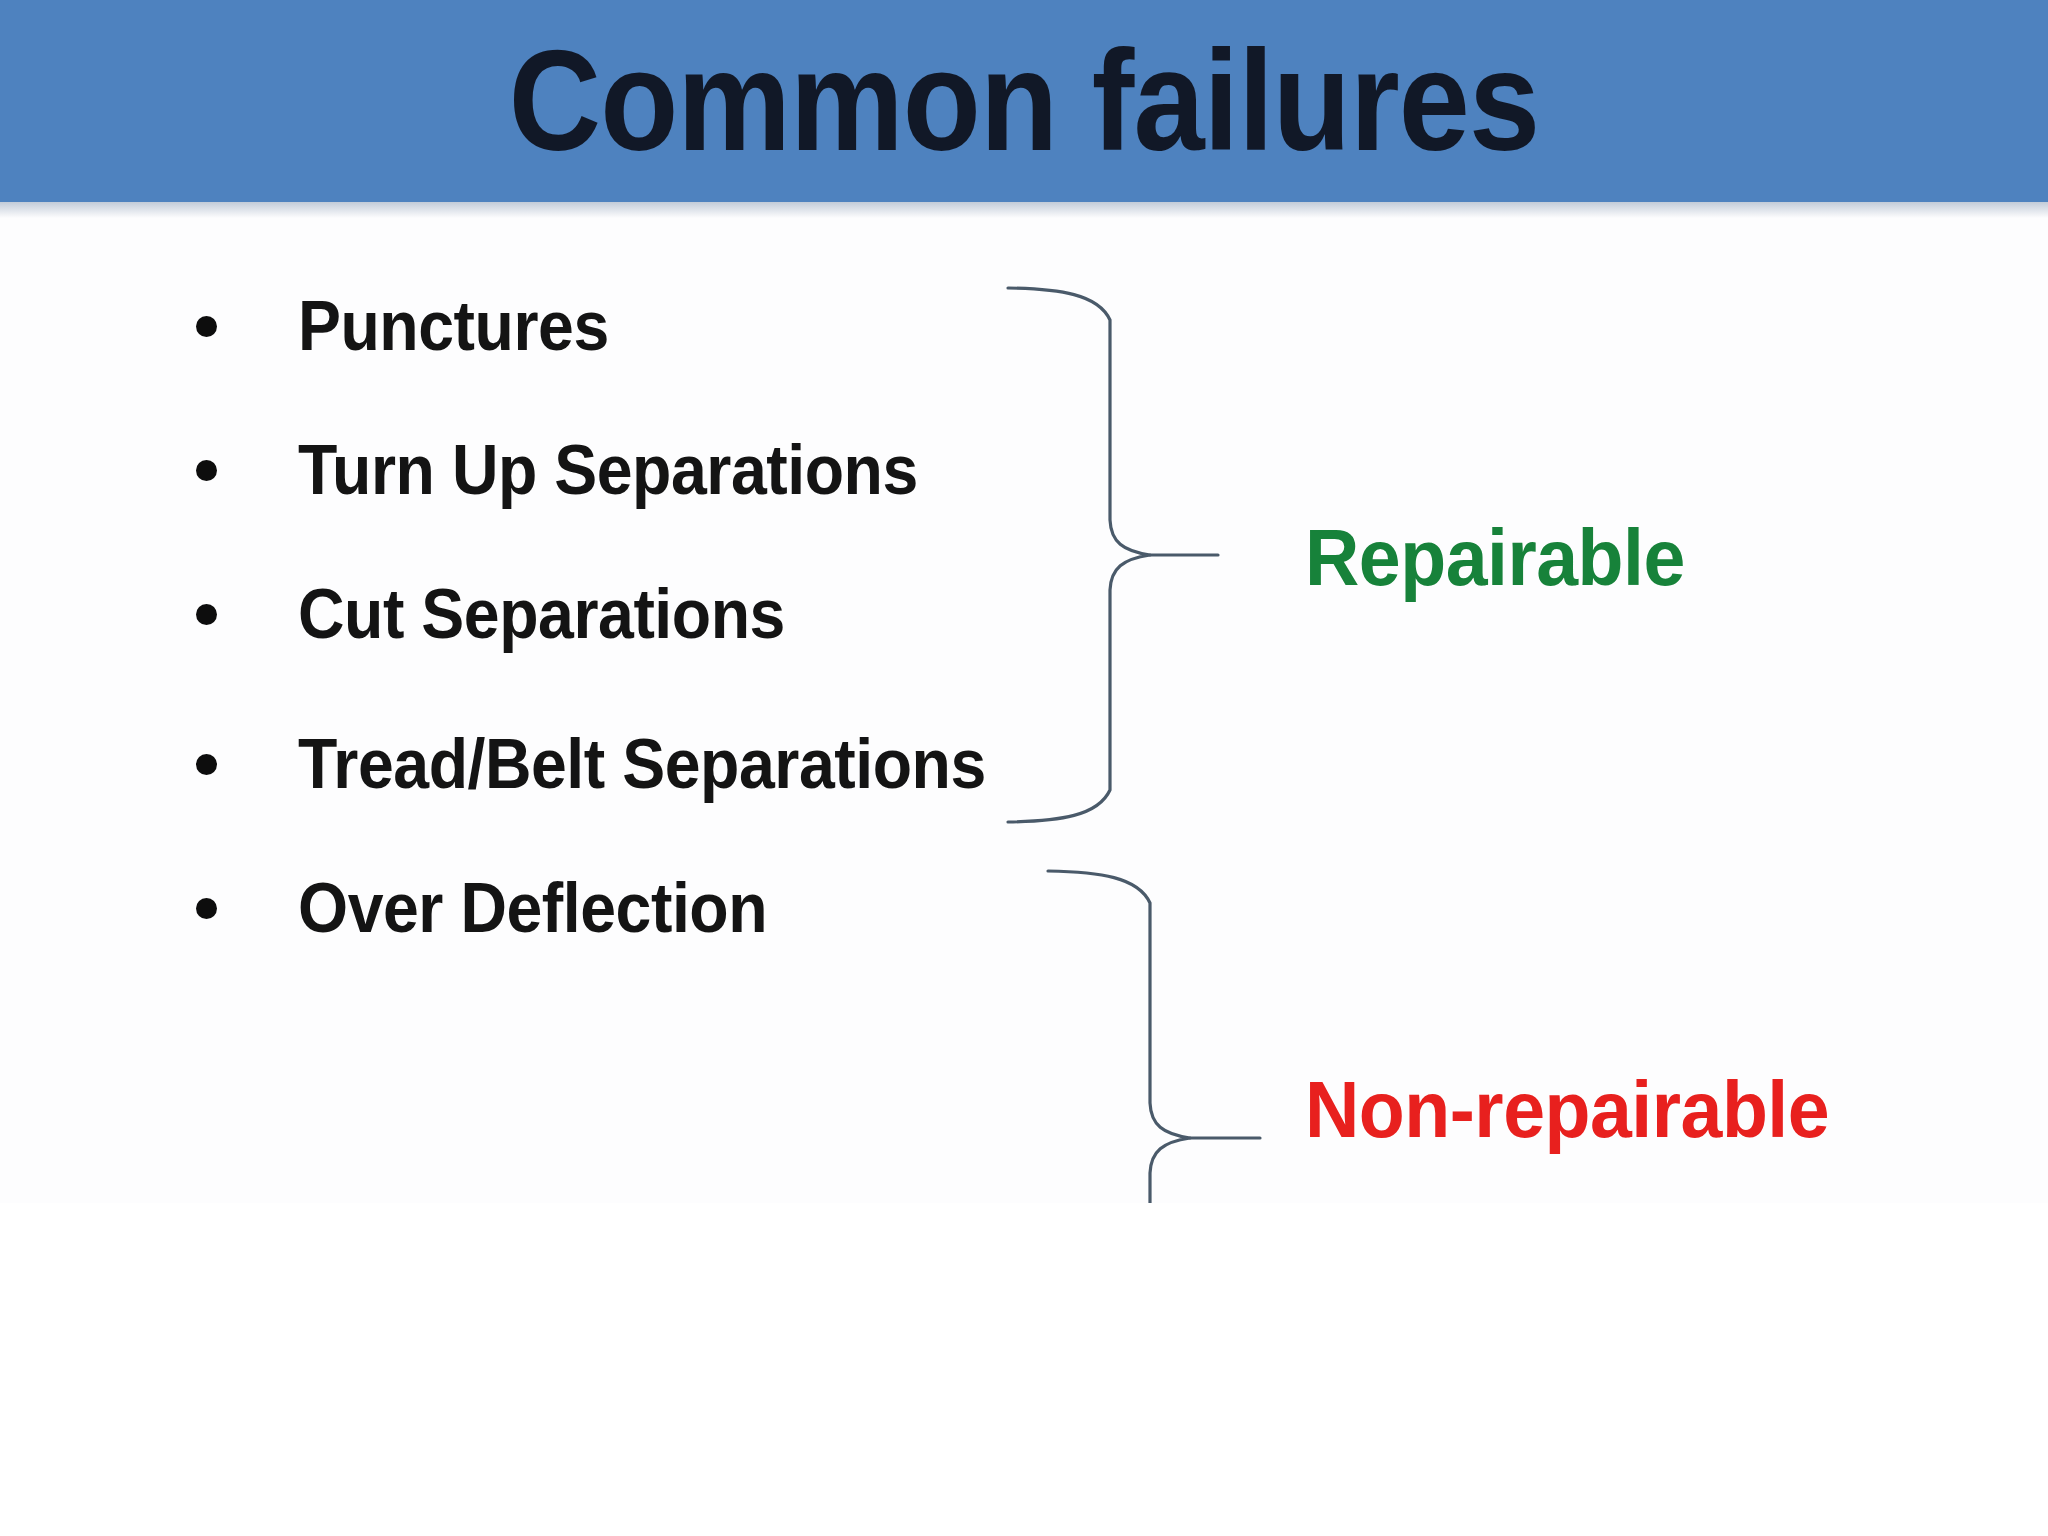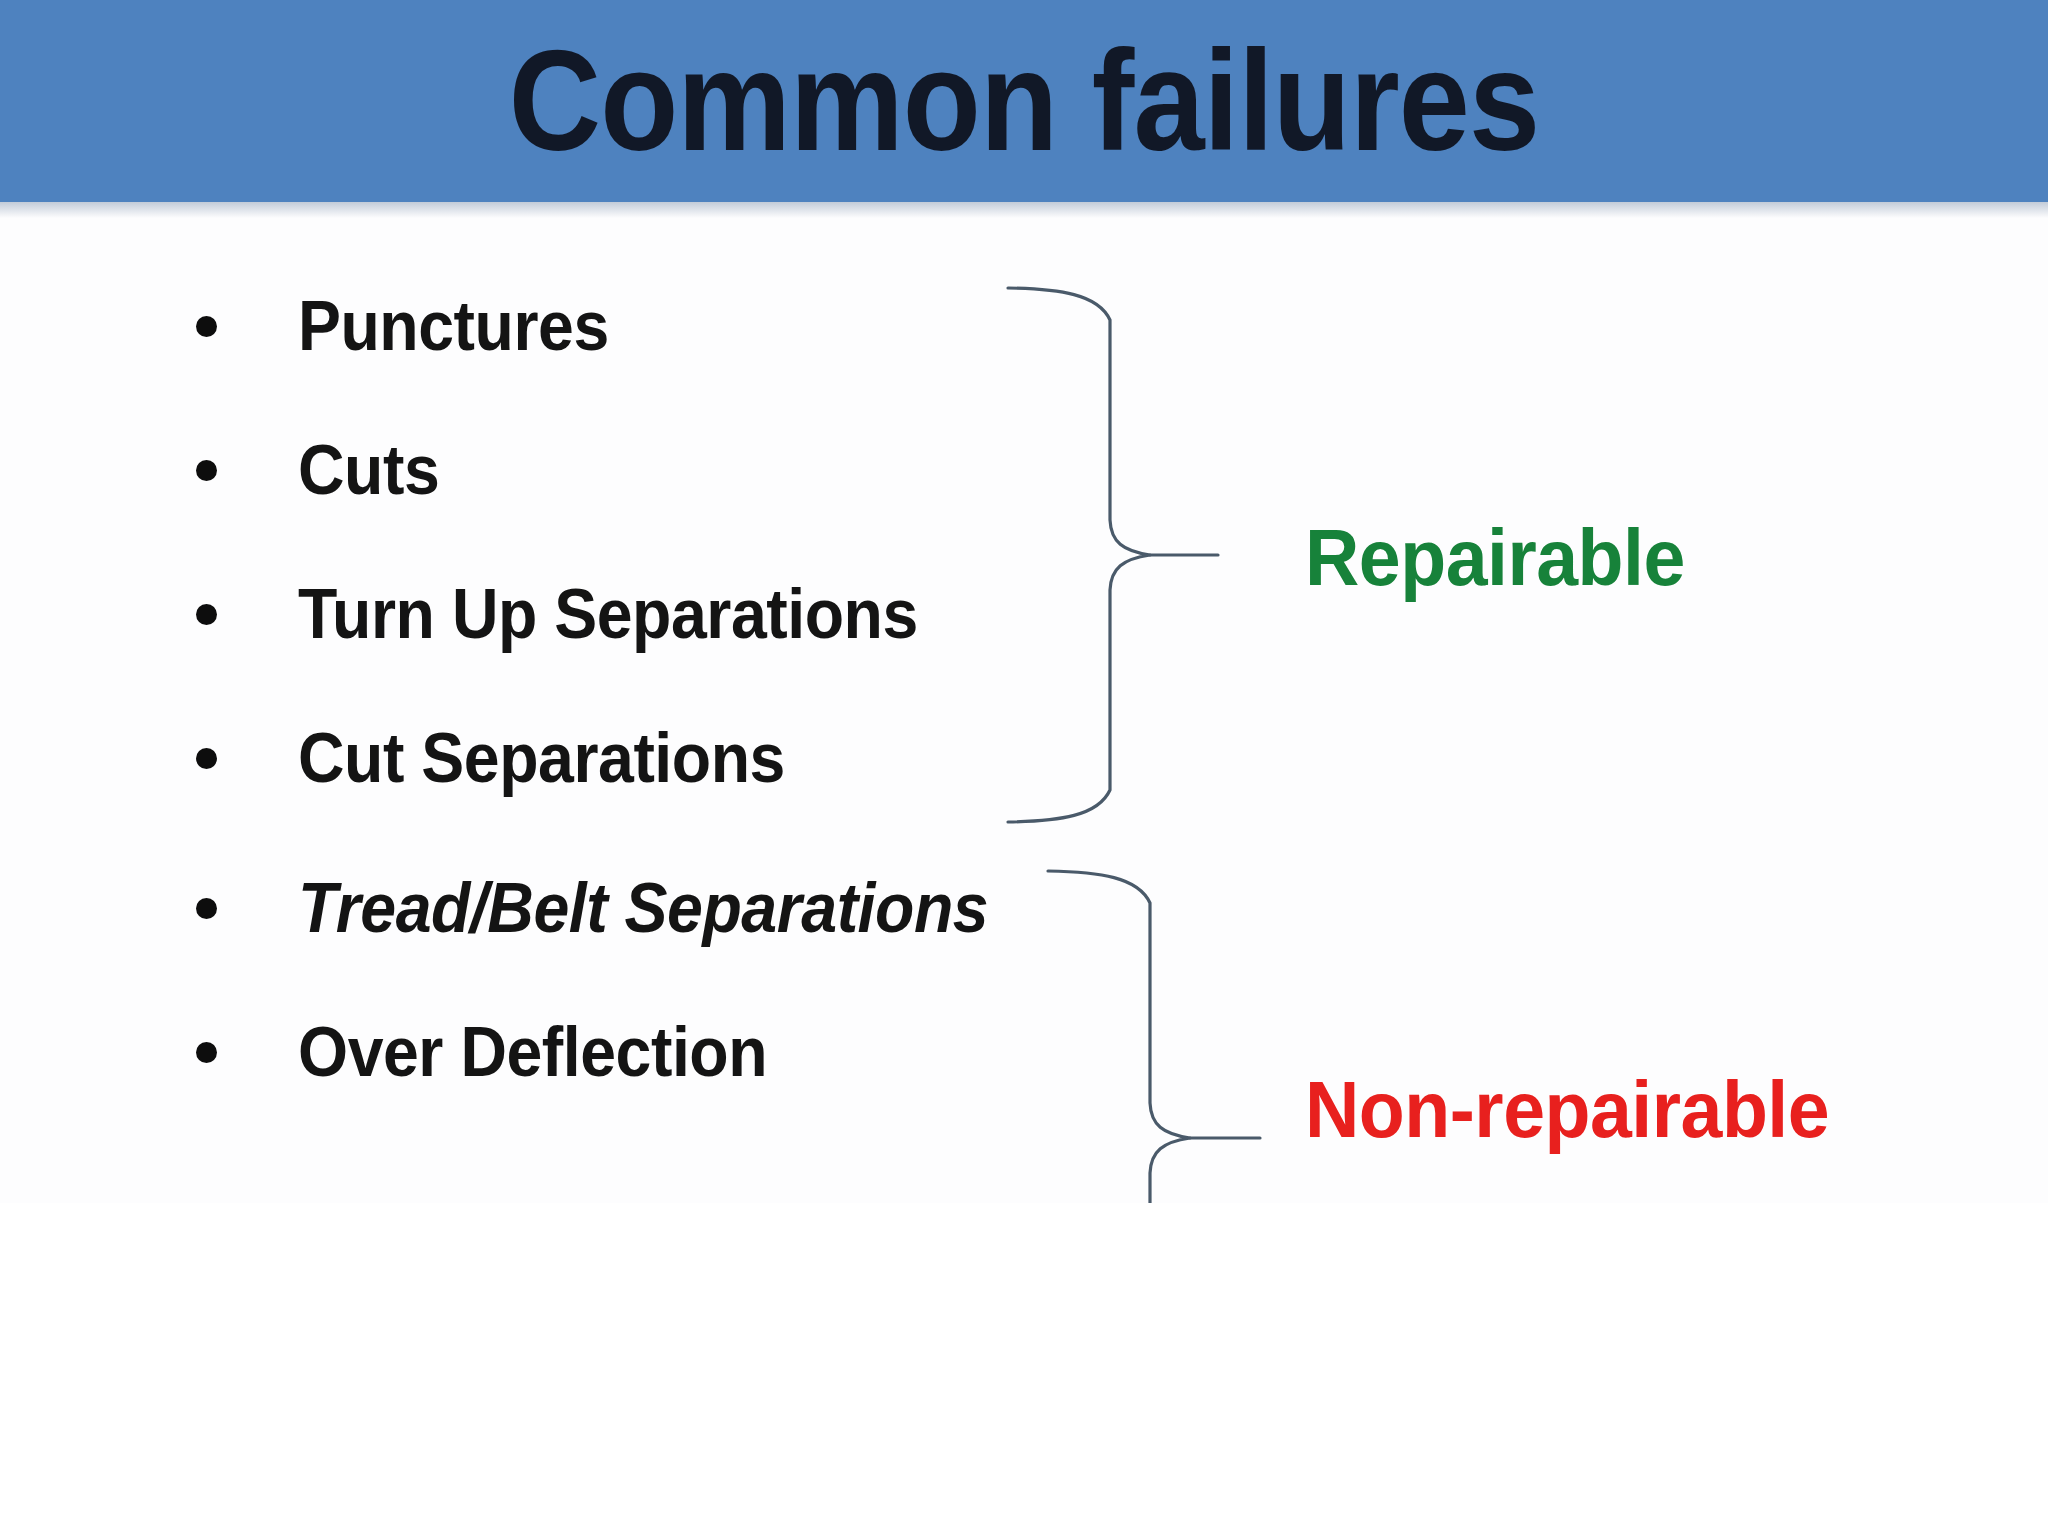--- a/index.html
+++ b/index.html
@@ -61,21 +61,20 @@
     width: 1000px;
   }
   .bullet-item {
     position: relative;
     height: 144px;
     display: flex;
     align-items: center;
   }
   .bullet-item.gap-before {
     margin-top: 6px;
-    font-style: italic;
   }
   .bullet-dot {
     position: absolute;
     left: 46px;
     top: 50%;
     width: 21px;
     height: 21px;
     margin-top: -10px;
     border-radius: 50%;
     background: #0d0d0d;
@@ -150,24 +149,20 @@
   <div class="title-band-shadow"></div>
   <div class="slide-title">Common failures</div>
 
   <div class="bullet-list">
 
     <div class="bullet-item">
       <span class="bullet-dot"></span>
       <span class="bullet-text">Punctures</span>
     </div>
 
-    <div class="bullet-item">
-      <span class="bullet-dot"></span>
-      <span class="bullet-text">Cuts</span>
-    </div>
 
     <div class="bullet-item">
       <span class="bullet-dot"></span>
       <span class="bullet-text">Turn Up Separations</span>
     </div>
 
     <div class="bullet-item">
       <span class="bullet-dot"></span>
       <span class="bullet-text">Cut Separations</span>
     </div>

